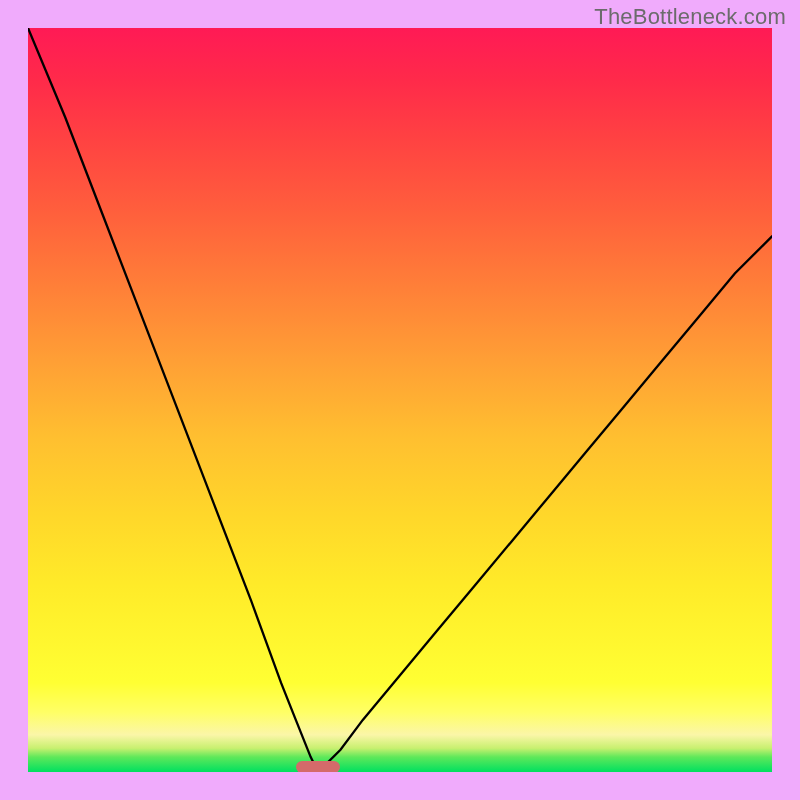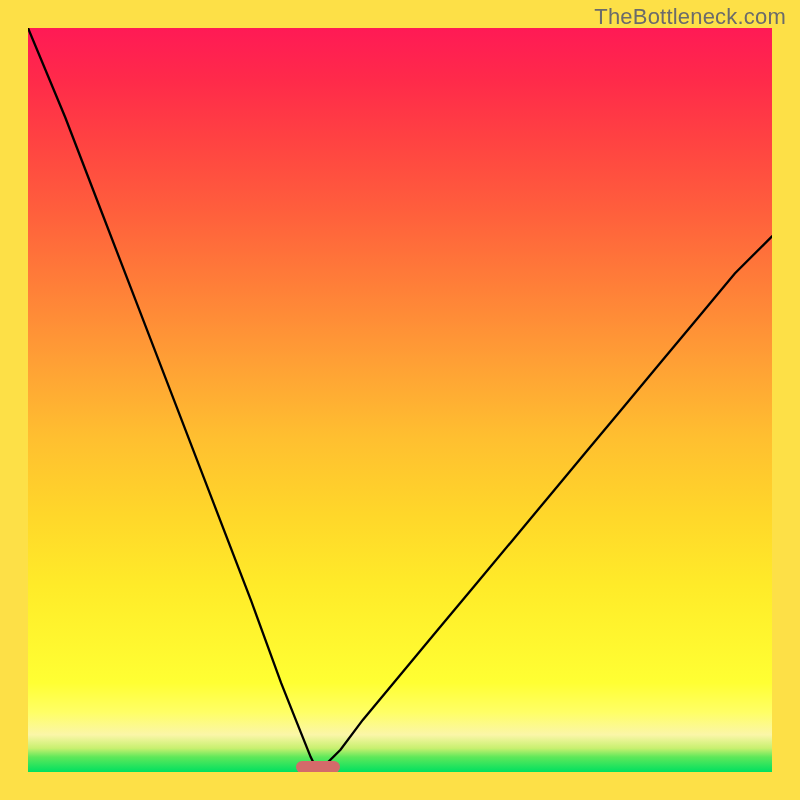--- a/index.html
+++ b/index.html
@@ -8,21 +8,21 @@
     width: 800px;
     height: 800px;
     overflow: hidden;
     background: #000;
     font-family: Arial, Helvetica, sans-serif;
   }
   .frame {
     position: relative;
     width: 800px;
     height: 800px;
-    background: #fde047;
+    background: #f0abfc;
   }
   .plot {
     position: absolute;
     left: 28px;
     top: 28px;
     width: 744px;
     height: 744px;
     overflow: hidden;
   }
   .gradient {

